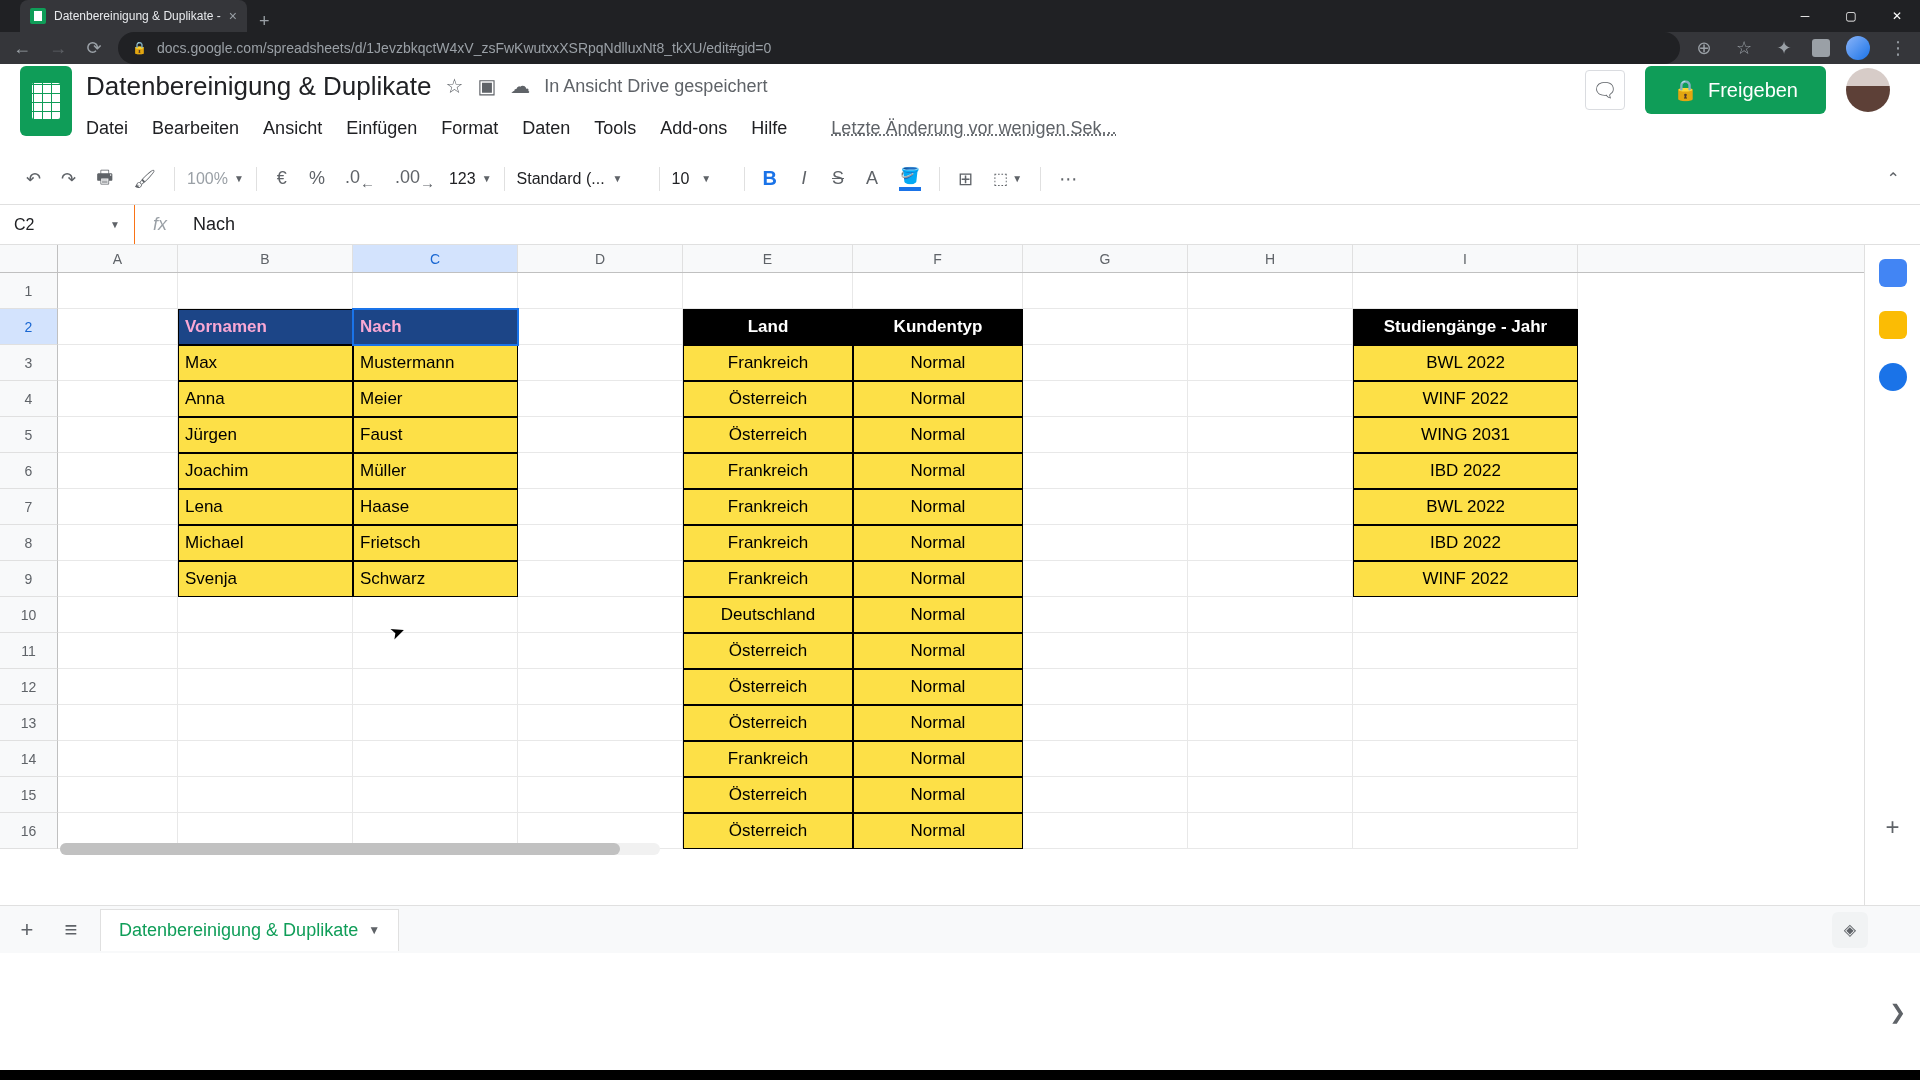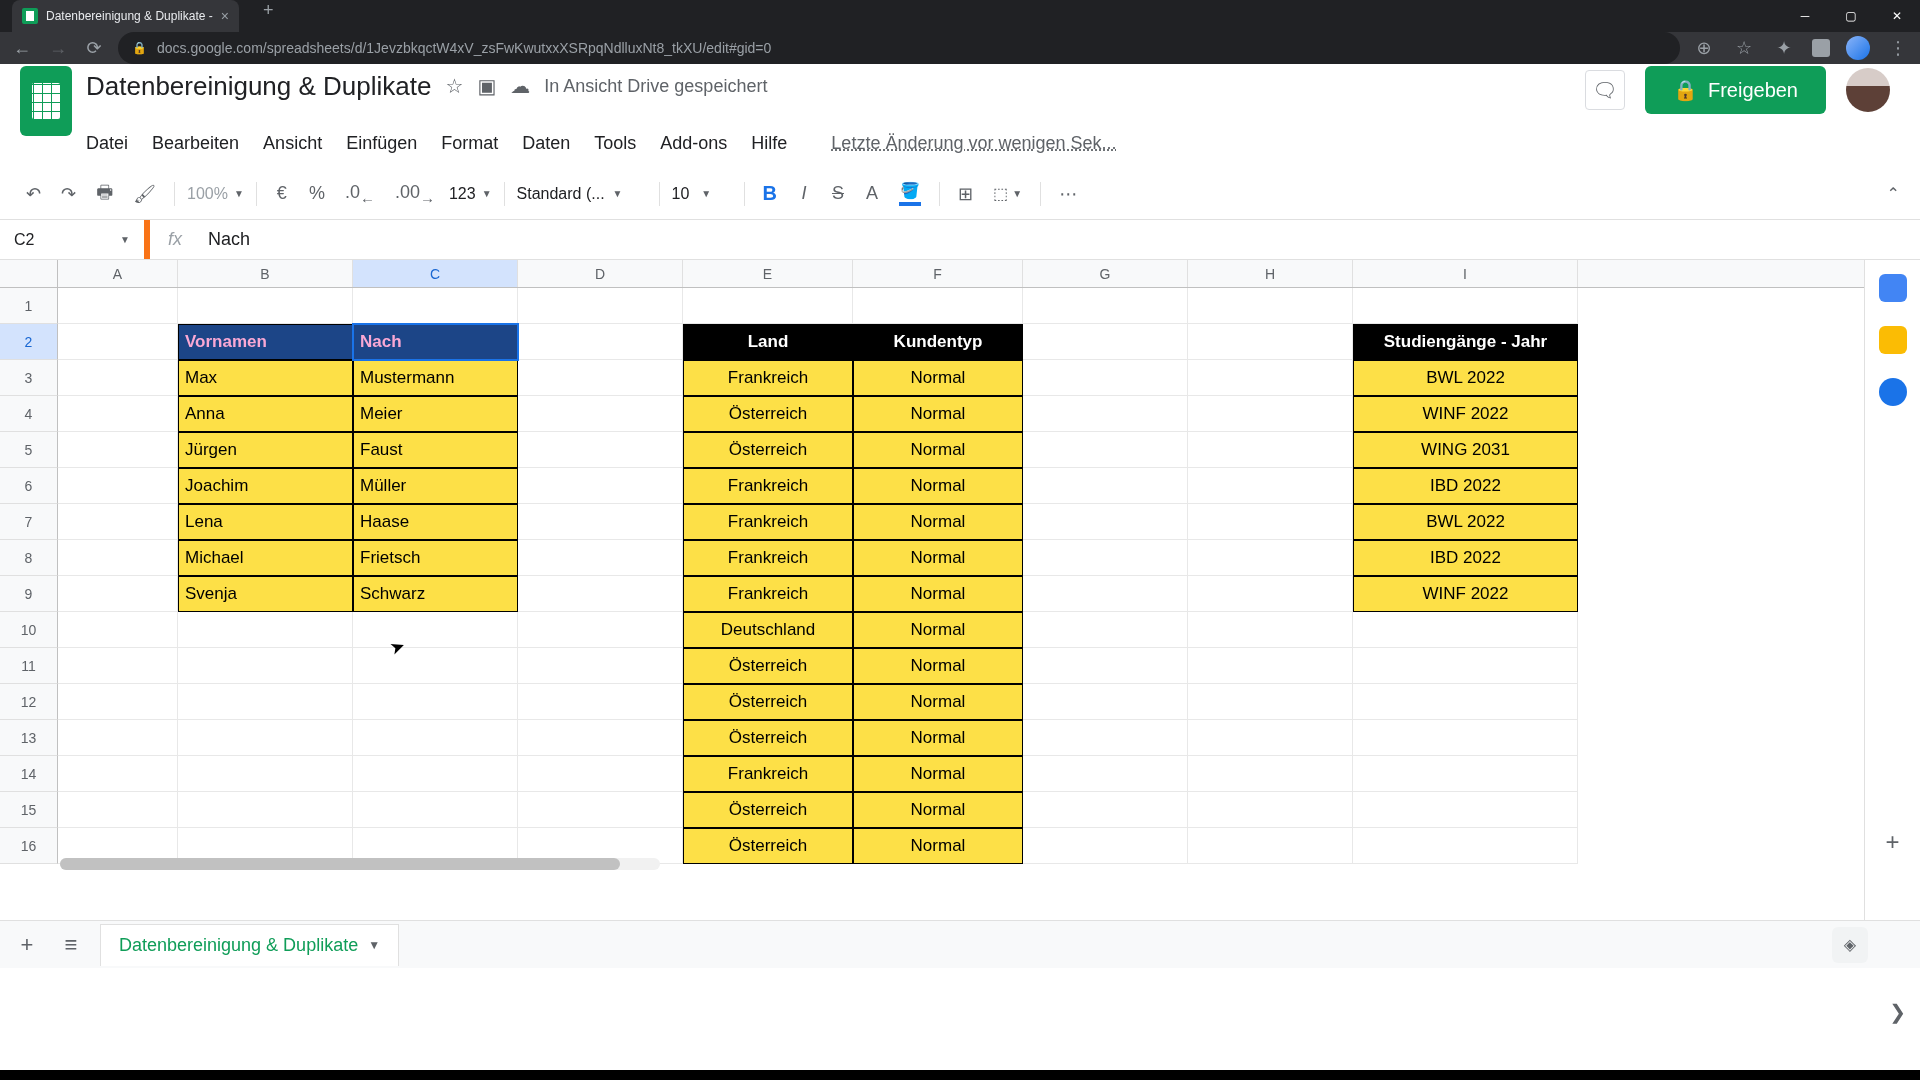--- a/index.html
+++ b/index.html
@@ -1,20 +1,20 @@
 <!DOCTYPE html>
 <html><head>
 <meta charset="utf-8">
 <style>
 * { margin: 0; padding: 0; box-sizing: border-box; }
 body { font-family: Arial, sans-serif; background: #fff; overflow: hidden; width: 1920px; height: 1080px; position: relative; }
 
 
 .browser-top { background: #202124; height: 56px; display: flex; flex-direction: column; }
-.tab-bar { height: 36px; display: flex; align-items: flex-start; padding-left: 12px; gap: 12px; }
+.tab-bar { height: 36px; display: flex; align-items: flex-end; padding-left: 20px; }
 .tab { background: #35363a; color: #e8eaed; height: 32px; display: flex; align-items: center; padding: 0 10px; border-radius: 8px 8px 0 0; font-size: 12px; min-width: 220px; gap: 8px; }
 .tab-favicon { width: 16px; height: 16px; background: #0f9d58; border-radius: 2px; display: flex; align-items: center; justify-content: center; }
 .tab-favicon::after { content: ""; width: 8px; height: 10px; background: #fff; }
 .tab-title { flex: 1; white-space: nowrap; overflow: hidden; text-overflow: ellipsis; }
 .tab-close { color: #9aa0a6; font-size: 14px; cursor: pointer; }
 .new-tab { color: #9aa0a6; font-size: 18px; padding: 0 12px; cursor: pointer; }
 .window-controls { position: absolute; right: 0; top: 0; display: flex; height: 32px; }
 .window-btn { width: 46px; display: flex; align-items: center; justify-content: center; color: #fff; font-size: 12px; cursor: pointer; }
 
 .addr-bar { background: #35363a; height: 44px; display: flex; align-items: center; padding: 0 10px; gap: 12px; }
@@ -27,21 +27,21 @@
 
 
 .sheets-header { padding: 10px 20px 0 20px; display: flex; align-items: flex-start; gap: 14px; }
 .sheets-logo { width: 52px; height: 70px; background: #0f9d58; border-radius: 6px; position: relative; display: flex; align-items: center; justify-content: center; }
 .sheets-logo::after { content: ""; width: 28px; height: 36px; background: #fff; border-radius: 2px; background-image: linear-gradient(#0f9d58 1px, transparent 1px), linear-gradient(90deg, #0f9d58 1px, transparent 1px); background-size: 9px 9px; background-position: 1px 1px; }
 .header-main { flex: 1; }
 .title-row { display: flex; align-items: center; gap: 14px; height: 40px; }
 .doc-title { font-size: 26px; color: #202124; }
 .star-btn, .folder-btn, .cloud-btn { color: #5f6368; font-size: 20px; cursor: pointer; }
 .save-status { color: #5f6368; font-size: 18px; }
-.menu-row { display: flex; gap: 24px; margin-top: 27px; align-items: center; }
+.menu-row { display: flex; gap: 24px; margin-top: 12px; align-items: center; }
 .menu-item { color: #202124; font-size: 18px; cursor: pointer; }
 .last-edit { color: #5f6368; font-size: 18px; text-decoration: underline; text-decoration-style: dotted; margin-left: 20px; white-space: nowrap; overflow: hidden; text-overflow: ellipsis; max-width: 370px; }
 .header-right { display: flex; align-items: center; gap: 20px; padding-right: 10px; }
 .comment-btn { width: 40px; height: 40px; border: 1px solid #dadce0; border-radius: 4px; display: flex; align-items: center; justify-content: center; color: #5f6368; font-size: 20px; cursor: pointer; }
 .share-btn { background: #0f9d58; color: #fff; height: 48px; padding: 0 28px; border-radius: 6px; display: flex; align-items: center; gap: 10px; font-size: 20px; font-weight: 500; cursor: pointer; }
 .profile-pic { width: 44px; height: 44px; border-radius: 50%; background: linear-gradient(180deg,#d7ccc8 40%,#5d4037 40%); }
 
 
 .toolbar { height: 52px; border-bottom: 1px solid #e0e0e0; display: flex; align-items: center; padding: 0 20px; gap: 8px; margin-top: 14px; }
 .tb-btn { color: #5f6368; font-size: 18px; cursor: pointer; padding: 4px 6px; min-width: 26px; text-align: center; }
@@ -49,21 +49,21 @@
 .zoom-sel { color: #9aa0a6; font-size: 16px; display: flex; align-items: center; gap: 6px; }
 .font-sel { font-size: 16px; color: #202124; display: flex; align-items: center; gap: 8px; min-width: 130px; }
 .size-sel { font-size: 16px; color: #202124; display: flex; align-items: center; gap: 12px; min-width: 60px; }
 .bold-btn { font-weight: bold; color: #1a73e8; font-size: 20px; }
 .fill-swatch { width: 22px; height: 4px; background: #1a73e8; margin-top: 2px; }
 .chevron { font-size: 10px; color: #5f6368; }
 .toolbar-collapse { margin-left: auto; color: #5f6368; font-size: 16px; cursor: pointer; }
 
 
 .formula-bar { height: 40px; border-bottom: 1px solid #e0e0e0; display: flex; align-items: center; }
-.name-box { width: 150px; border-right: 6px solid #f97316; height: 100%; display: flex; align-items: center; padding: 0 14px; font-size: 16px; color: #202124; justify-content: space-between; }
+.name-box { width: 135px; border-right: 1px solid #f97316; height: 100%; display: flex; align-items: center; padding: 0 14px; font-size: 16px; color: #202124; justify-content: space-between; }
 .fx-label { width: 50px; text-align: center; color: #9aa0a6; font-style: italic; font-size: 18px; }
 .formula-input { flex: 1; font-size: 18px; color: #202124; padding-left: 8px; }
 
 
 .grid-wrap { display: flex; height: 660px; position: relative; }
 .right-panel { width: 56px; border-left: 1px solid #e0e0e0; background: #fff; display: flex; flex-direction: column; align-items: center; padding-top: 14px; gap: 24px; }
 .rp-icon { width: 28px; height: 28px; border-radius: 6px; cursor: pointer; }
 .rp-calendar { background: #4285f4; }
 .rp-keep { background: #fbbc04; }
 .rp-tasks { background: #1a73e8; border-radius: 50%; }

